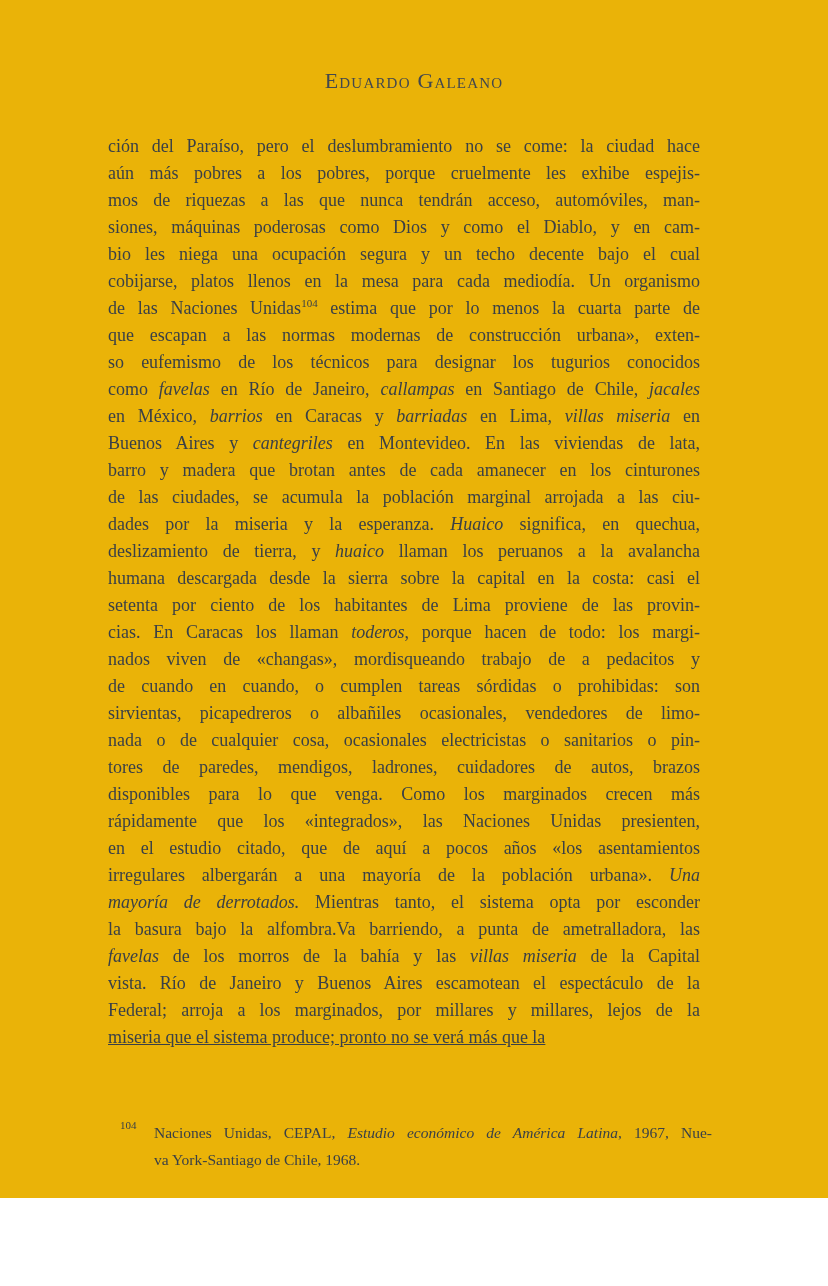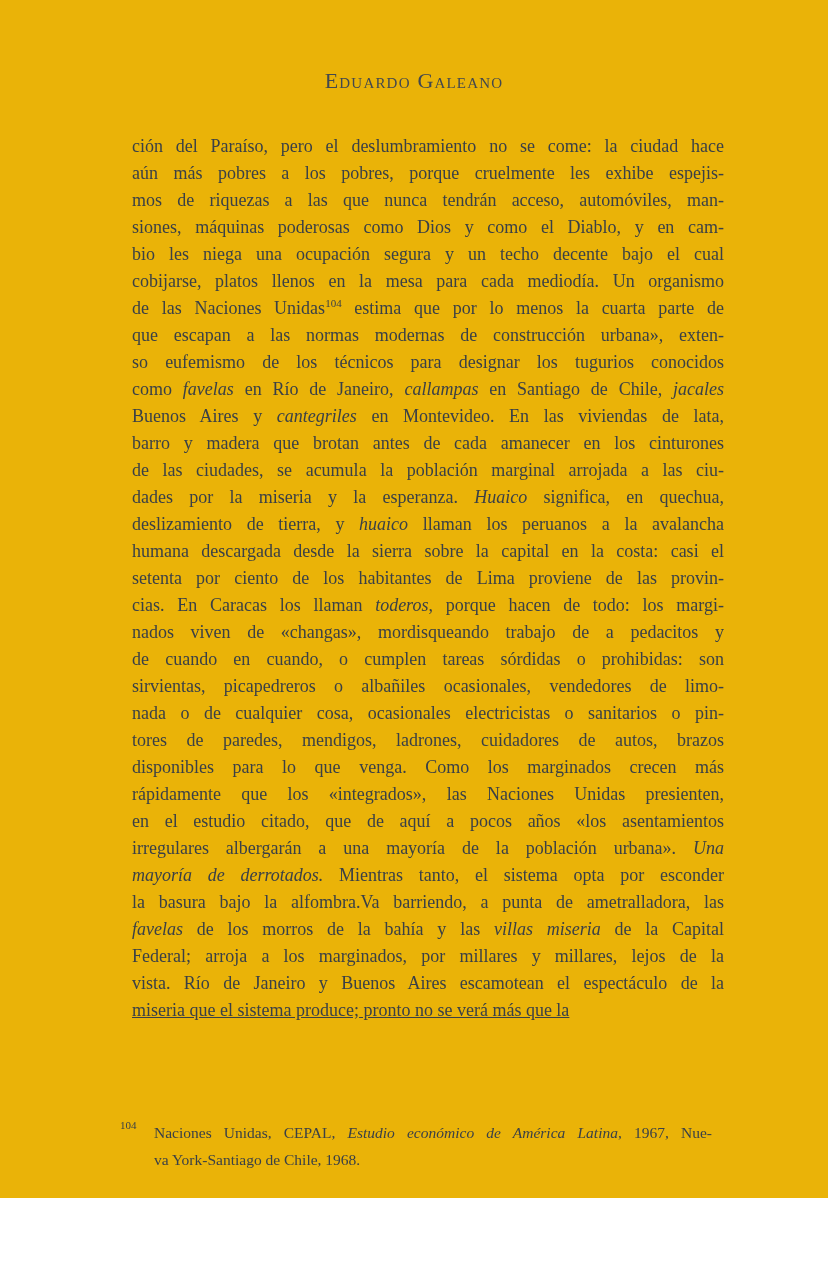--- a/index.html
+++ b/index.html
@@ -21,21 +21,21 @@
     right: 0;
     text-align: center;
     font-variant: small-caps;
     font-size: 22px;
     letter-spacing: 1.2px;
     color: #42484f;
   }
   .body-text {
     position: absolute;
     top: 133px;
-    left: 132px;
+    left: 108px;
     width: 592px;
   }
   .line {
     font-size: 18px;
     line-height: 27px;
     height: 27px;
     text-align: justify;
     text-align-last: justify;
     text-justify: inter-word;
     color: #3a4047;
@@ -95,42 +95,43 @@
       <div class="line"><span>ción del Paraíso, pero el deslumbramiento no se come: la ciudad hace</span></div>
       <div class="line"><span>aún más pobres a los pobres, porque cruelmente les exhibe espejis-</span></div>
       <div class="line"><span>mos de riquezas a las que nunca tendrán acceso, automóviles, man-</span></div>
       <div class="line"><span>siones, máquinas poderosas como Dios y como el Diablo, y en cam-</span></div>
       <div class="line"><span>bio les niega una ocupación segura y un techo decente bajo el cual</span></div>
       <div class="line"><span>cobijarse, platos llenos en la mesa para cada mediodía. Un organismo</span></div>
       <div class="line"><span>de las Naciones Unidas</span><sup>104</sup><span> estima que por lo menos la cuarta parte de</span></div>
       <div class="line"><span>que escapan a las normas modernas de construcción urbana», exten-</span></div>
       <div class="line"><span>so eufemismo de los técnicos para designar los tugurios conocidos</span></div>
       <div class="line"><span>como </span><span class="it">favelas</span><span> en Río de Janeiro, </span><span class="it">callampas</span><span> en Santiago de Chile, </span><span class="it">jacales</span></div>
+      <div class="line"><span>en México, </span><span class="it">barrios</span><span> en Caracas y </span><span class="it">barriadas</span><span> en Lima, </span><span class="it">villas miseria</span><span> en</span></div>
       <div class="line"><span>Buenos Aires y </span><span class="it">cantegriles</span><span> en Montevideo. En las viviendas de lata,</span></div>
       <div class="line"><span>barro y madera que brotan antes de cada amanecer en los cinturones</span></div>
       <div class="line"><span>de las ciudades, se acumula la población marginal arrojada a las ciu-</span></div>
       <div class="line"><span>dades por la miseria y la esperanza. </span><span class="it">Huaico</span><span> significa, en quechua,</span></div>
       <div class="line"><span>deslizamiento de tierra, y </span><span class="it">huaico</span><span> llaman los peruanos a la avalancha</span></div>
       <div class="line"><span>humana descargada desde la sierra sobre la capital en la costa: casi el</span></div>
       <div class="line"><span>setenta por ciento de los habitantes de Lima proviene de las provin-</span></div>
       <div class="line"><span>cias. En Caracas los llaman </span><span class="it">toderos</span><span>, porque hacen de todo: los margi-</span></div>
       <div class="line"><span>nados viven de «changas», mordisqueando trabajo de a pedacitos y</span></div>
       <div class="line"><span>de cuando en cuando, o cumplen tareas sórdidas o prohibidas: son</span></div>
       <div class="line"><span>sirvientas, picapedreros o albañiles ocasionales, vendedores de limo-</span></div>
       <div class="line"><span>nada o de cualquier cosa, ocasionales electricistas o sanitarios o pin-</span></div>
       <div class="line"><span>tores de paredes, mendigos, ladrones, cuidadores de autos, brazos</span></div>
       <div class="line"><span>disponibles para lo que venga. Como los marginados crecen más</span></div>
       <div class="line"><span>rápidamente que los «integrados», las Naciones Unidas presienten,</span></div>
       <div class="line"><span>en el estudio citado, que de aquí a pocos años «los asentamientos</span></div>
       <div class="line"><span>irregulares albergarán a una mayoría de la población urbana». </span><span class="it">Una</span></div>
       <div class="line"><span class="it">mayoría de derrotados.</span><span> Mientras tanto, el sistema opta por esconder</span></div>
       <div class="line"><span>la basura bajo la alfombra.Va barriendo, a punta de ametralladora, las</span></div>
       <div class="line"><span class="it">favelas</span><span> de los morros de la bahía y las </span><span class="it">villas miseria</span><span> de la Capital</span></div>
+      <div class="line"><span>vista. Río de Janeiro y Buenos Aires escamotean el espectáculo de la</span></div>
       <div class="line"><span>Federal; arroja a los marginados, por millares y millares, lejos de la</span></div>
-      <div class="line"><span>vista. Río de Janeiro y Buenos Aires escamotean el espectáculo de la</span></div>
       <div class="line last"><span>miseria que el sistema produce; pronto no se verá más que la</span></div>
     </div>
 
   <div class="footnote">
     <div class="fn-marker-col">
       <span class="fn-marker">104</span>
     </div>
     <div class="fn-text-col">
         <div class="fn-line"><span>Naciones Unidas, CEPAL, </span><span class="it">Estudio económico de América Latina</span><span>, 1967, Nue-</span></div>
         <div class="fn-line last"><span>va York-Santiago de Chile, 1968.</span></div>

